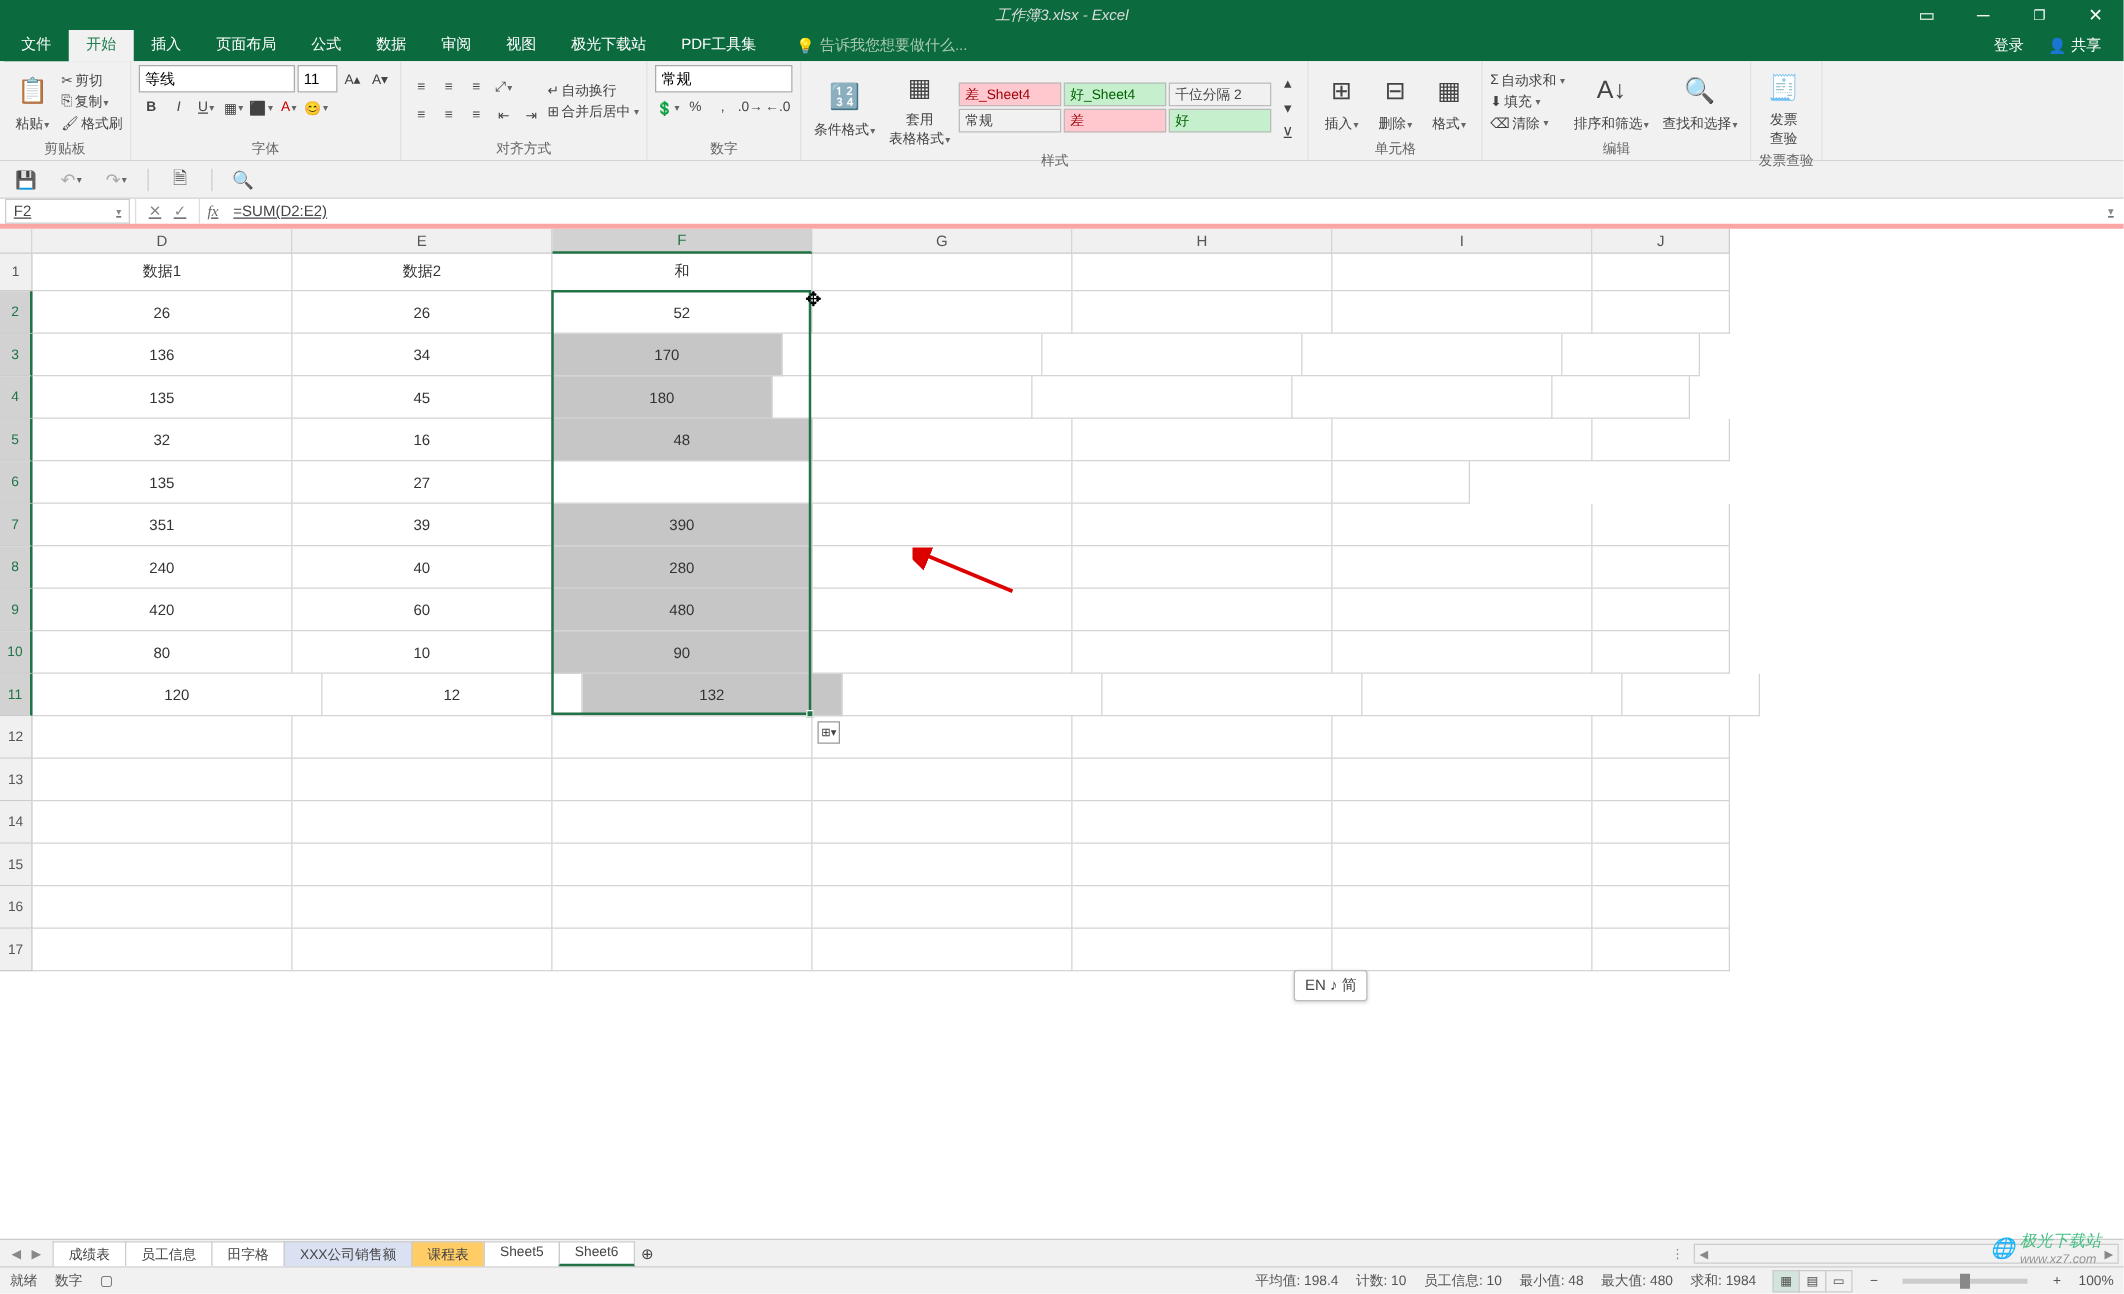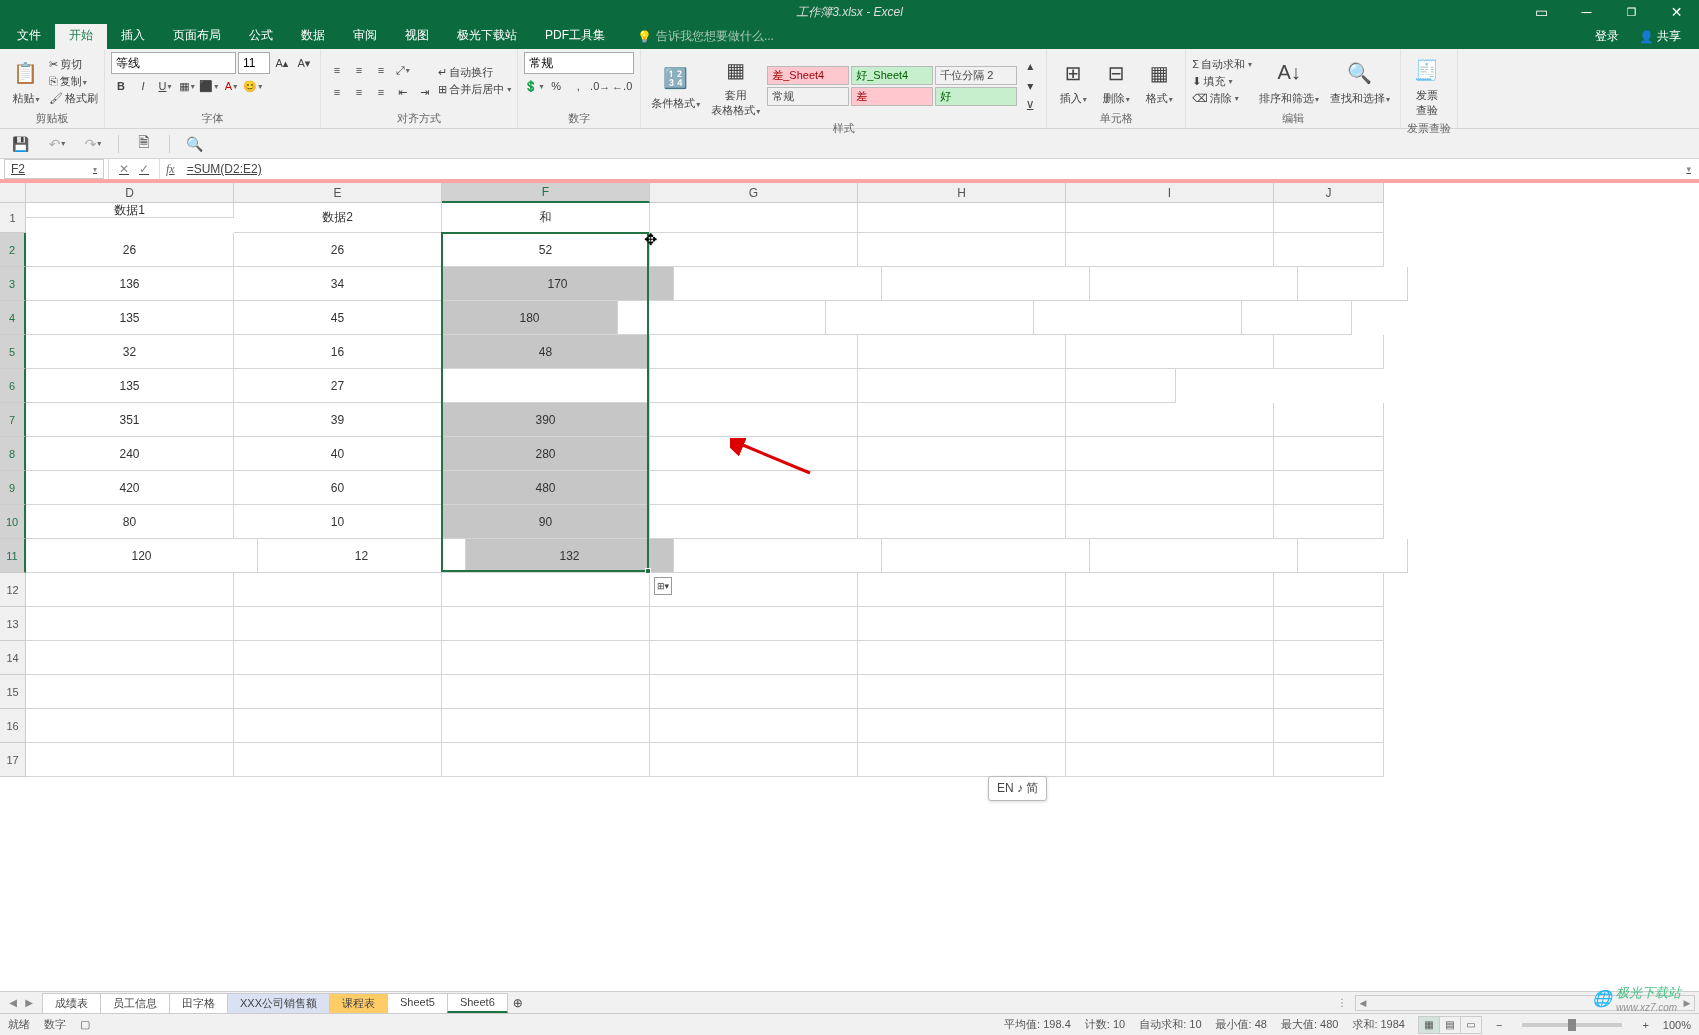--- a/index.html
+++ b/index.html
@@ -372,21 +372,21 @@
         <div class="col-header" style="width: 208px;">D</div>
         <div class="col-header" style="width: 208px;">E</div>
         <div class="col-header selected" style="width: 208px;">F</div>
         <div class="col-header" style="width: 208px;">G</div>
         <div class="col-header" style="width: 208px;">H</div>
         <div class="col-header" style="width: 208px;">I</div>
         <div class="col-header" style="width: 110px;">J</div>
       </div>
       <div class="row row1">
         <div class="row-header" style="height: 30px;">1</div>
-        <div class="cell" style="width: 208px; height: 15px;">数据1</div>
+        <div class="cell" style="width: 208px; height: 30px;">数据1</div>
         <div class="cell" style="width: 208px; height: 30px;">数据2</div>
         <div class="cell" style="width: 208px; height: 30px;">和</div>
         <div class="cell" style="width: 208px; height: 30px;"></div>
         <div class="cell" style="width: 208px; height: 30px;"></div>
         <div class="cell" style="width: 208px; height: 30px;"></div>
         <div class="cell" style="width: 110px; height: 30px;"></div>
       </div>
       <div class="row">
         <div class="row-header selected" style="height: 34px;">2</div>
         <div class="cell" style="width: 208px; height: 34px;">26</div>
@@ -394,21 +394,21 @@
         <div class="cell" style="width: 208px; height: 34px;">52</div>
         <div class="cell" style="width: 208px; height: 34px;"></div>
         <div class="cell" style="width: 208px; height: 34px;"></div>
         <div class="cell" style="width: 208px; height: 34px;"></div>
         <div class="cell" style="width: 110px; height: 34px;"></div>
       </div>
       <div class="row">
         <div class="row-header selected" style="height: 34px;">3</div>
         <div class="cell" style="width: 208px; height: 34px;">136</div>
         <div class="cell" style="width: 208px; height: 34px;">34</div>
-        <div class="cell selected-range" style="width: 232px; height: 34px;">170</div>
+        <div class="cell selected-range" style="width: 184px; height: 34px;">170</div>
         <div class="cell" style="width: 208px; height: 34px;"></div>
         <div class="cell" style="width: 208px; height: 34px;"></div>
         <div class="cell" style="width: 208px; height: 34px;"></div>
         <div class="cell" style="width: 110px; height: 34px;"></div>
       </div>
       <div class="row">
         <div class="row-header selected" style="height: 34px;">4</div>
         <div class="cell" style="width: 208px; height: 34px;">135</div>
         <div class="cell" style="width: 208px; height: 34px;">45</div>
         <div class="cell selected-range" style="width: 176px; height: 34px;">180</div>
@@ -558,21 +558,21 @@
 
   <svg class="red-arrow" style="left:730px;top:255px" width="90" height="40">
     <defs>
         <marker id="ah" markerWidth="10" markerHeight="8" refX="2" refY="4" orient="auto">
           <polygon points="0 0, 10 4, 0 8" fill="#d00"></polygon>
         </marker>
       </defs>
     <line x1="80" y1="35" x2="8" y2="5" stroke="#d00" stroke-width="3" marker-end="url(#ah)"></line>
   </svg>
 
-  <div class="ime-box" style="left:988px;top:593px">
+  <div class="ime-box" style="left:1035px;top:593px">
     <span>EN ♪ 简</span>
   </div>
 </div>
 
 <div class="sheet-tabs-bar">
   <div class="sheet-nav">
     <span>◀</span>
     <span>▶</span>
   </div>
   <div id="sheet-tabs" style="display:flex">
@@ -594,21 +594,21 @@
   </div>
 </div>
 
 <div class="statusbar">
   <span class="stat">就绪</span>
   <span class="stat">数字</span>
   <span>▢</span>
   <div class="spacer"></div>
   <span class="stat"><span>平均值:</span> <span>198.4</span></span>
   <span class="stat"><span>计数:</span> <span>10</span></span>
-  <span class="stat"><span>自动求和:</span> <span>10</span></span>
+  <span class="stat"><span>员工信息:</span> <span>10</span></span>
   <span class="stat"><span>最小值:</span> <span>48</span></span>
   <span class="stat"><span>最大值:</span> <span>480</span></span>
   <span class="stat"><span>求和:</span> <span>1984</span></span>
   <div class="view-btns">
     <span class="active">▦</span>
     <span>▤</span>
     <span>▭</span>
   </div>
   <span>−</span>
   <div class="zoom-slider">

